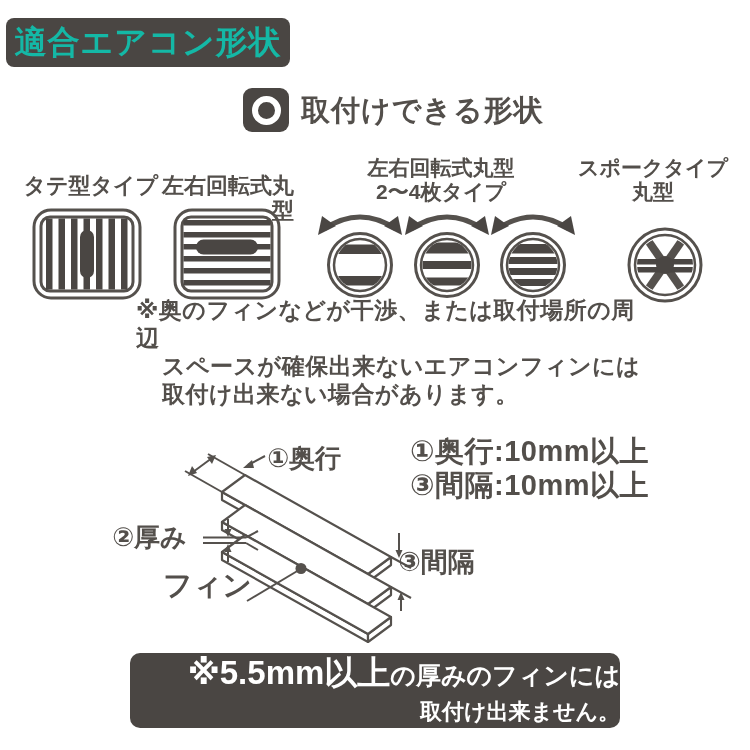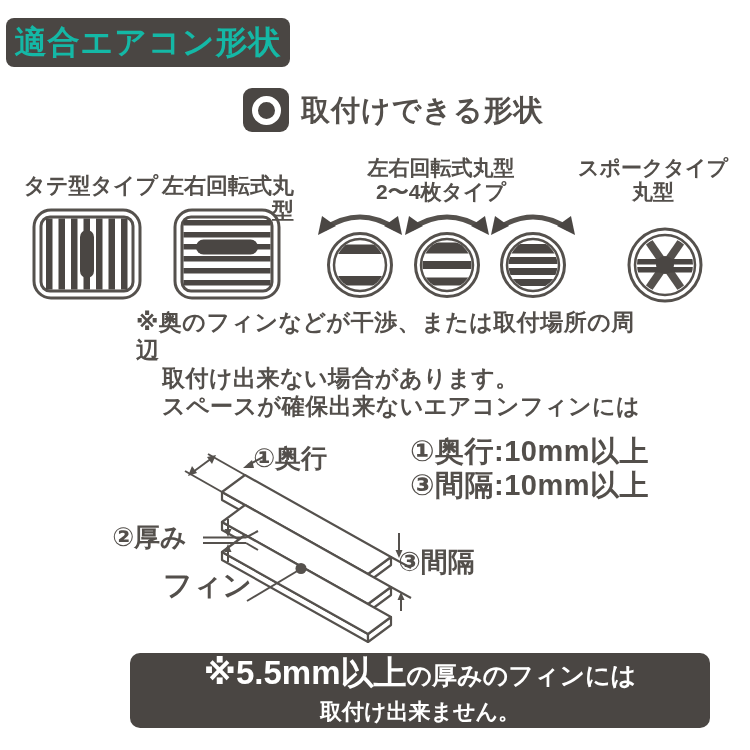--- a/index.html
+++ b/index.html
@@ -18,30 +18,30 @@
   .ok-icon{
     left:243px;top:88px;width:46px;height:44px;background:#4a4643;border-radius:9px;
     display:flex;align-items:center;justify-content:center;
   }
   .ok-icon .ring{width:17px;height:17px;border:6px solid #fff;border-radius:50%;}
   .section-title{left:301px;top:88px;height:44px;line-height:44px;font-size:29px;letter-spacing:1px;}
   
   .tlabel{font-size:22px;text-align:right;line-height:25px;letter-spacing:0px;}
   .tgroup{font-size:21px;text-align:center;line-height:24px;}
   
-  .note{left:136px;top:308px;width:505px;font-size:23px;line-height:28px;letter-spacing:0.5px;}
+  .note{left:136px;top:296px;width:505px;font-size:23px;line-height:28px;letter-spacing:0.5px;}
   .note .cont{padding-left:26px;}
   
   .dlabel{font-size:26px;line-height:28px;}
   
   .specs{left:393px;top:434px;font-size:29px;line-height:34px;letter-spacing:0.5px;margin-left:17px;}
   
   .footer{
-    left:130px;top:653px;width:580px;height:75px;background:#4a4643;border-radius:10px;
-    color:#fff;display:flex;flex-direction:column;align-items:center;justify-content:center;
+    left:130px;top:653px;width:490px;height:75px;background:#4a4643;border-radius:10px;
+    color:#fff;display:flex;flex-direction:column;align-items:flex-end;justify-content:center;
   }
   .footer .l1{line-height:36px;}
   .footer .l1 .big{font-size:33px;}
   .footer .l1 .small{font-size:25px;}
   .footer .l2{font-size:22px;line-height:30px;}
   svg{display:block;}
   .stroke{stroke:#55514d;fill:none;}
   .fillDark{fill:#4a4643;}
 </style>
 </head>
@@ -160,22 +160,22 @@
       <line x1="26" y1="19" x2="58" y2="65" class="stroke" stroke-width="8" stroke="#4a4643"></line>
       <line x1="58" y1="19" x2="26" y2="65" class="stroke" stroke-width="8" stroke="#4a4643"></line>
       <rect x="12" y="36" width="60" height="5.5" class="fillDark"></rect>
       <rect x="12" y="44" width="60" height="5.5" class="fillDark"></rect>
       <circle cx="42" cy="42" r="9" class="fillDark"></circle>
     </g>
   </svg>
 
   <div class="abs note">
     <div>※奥のフィンなどが干渉、または取付場所の周辺</div>
+    <div class="cont">スペースが確保出来ないエアコンフィンには</div>
     <div class="cont">取付け出来ない場合があります。</div>
-    <div class="cont">スペースが確保出来ないエアコンフィンには</div>
   </div>
 
   <svg class="abs" style="left:105px;top:435px;" width="345" height="215" viewBox="0 0 345 215">
     <g stroke="#55514d" stroke-width="2.2" fill="#ffffff" stroke-linejoin="round">
 
       <path d="M117,57 L263,139 L263,147 L117,65 Z"></path>
       <path d="M286,122 L263,139 L263,147 L286,130 Z"></path>
       <path d="M140,40 L286,122 L263,139 L117,57 Z"></path>
 
       <path d="M117,87 L263,169 L263,177 L117,95 Z"></path>
@@ -213,21 +213,21 @@
       <polygon points="111,20 102,22 107,29"></polygon>
       <polygon points="138,33 147,25 149,33"></polygon>
       <polygon points="123,102 119.5,94 126.5,94"></polygon>
       <polygon points="123,109 119.5,117 126.5,117"></polygon>
       <circle cx="196" cy="133.5" r="5.5"></circle>
       <polygon points="294,123 290.5,115 297.5,115"></polygon>
       <polygon points="296,157 292.5,165 299.5,165"></polygon>
     </g>
   </svg>
 
-  <div class="abs dlabel" style="left:253px;top:444px;text-align:right;">①奥行</div>
+  <div class="abs dlabel" style="left:267px;top:444px;text-align:right;">①奥行</div>
   <div class="abs dlabel" style="left:112px;top:523px;">②厚み</div>
   <div class="abs dlabel" style="left:147px;top:571px;font-size:29px;margin-left:16px;">フィン</div>
   <div class="abs dlabel" style="left:398px;top:548px;font-size:27px;">③間隔</div>
 
   <div class="abs specs">
     <div>①奥行:10mm以上</div>
     <div>③間隔:10mm以上</div>
   </div>
 
   <div class="abs footer">

